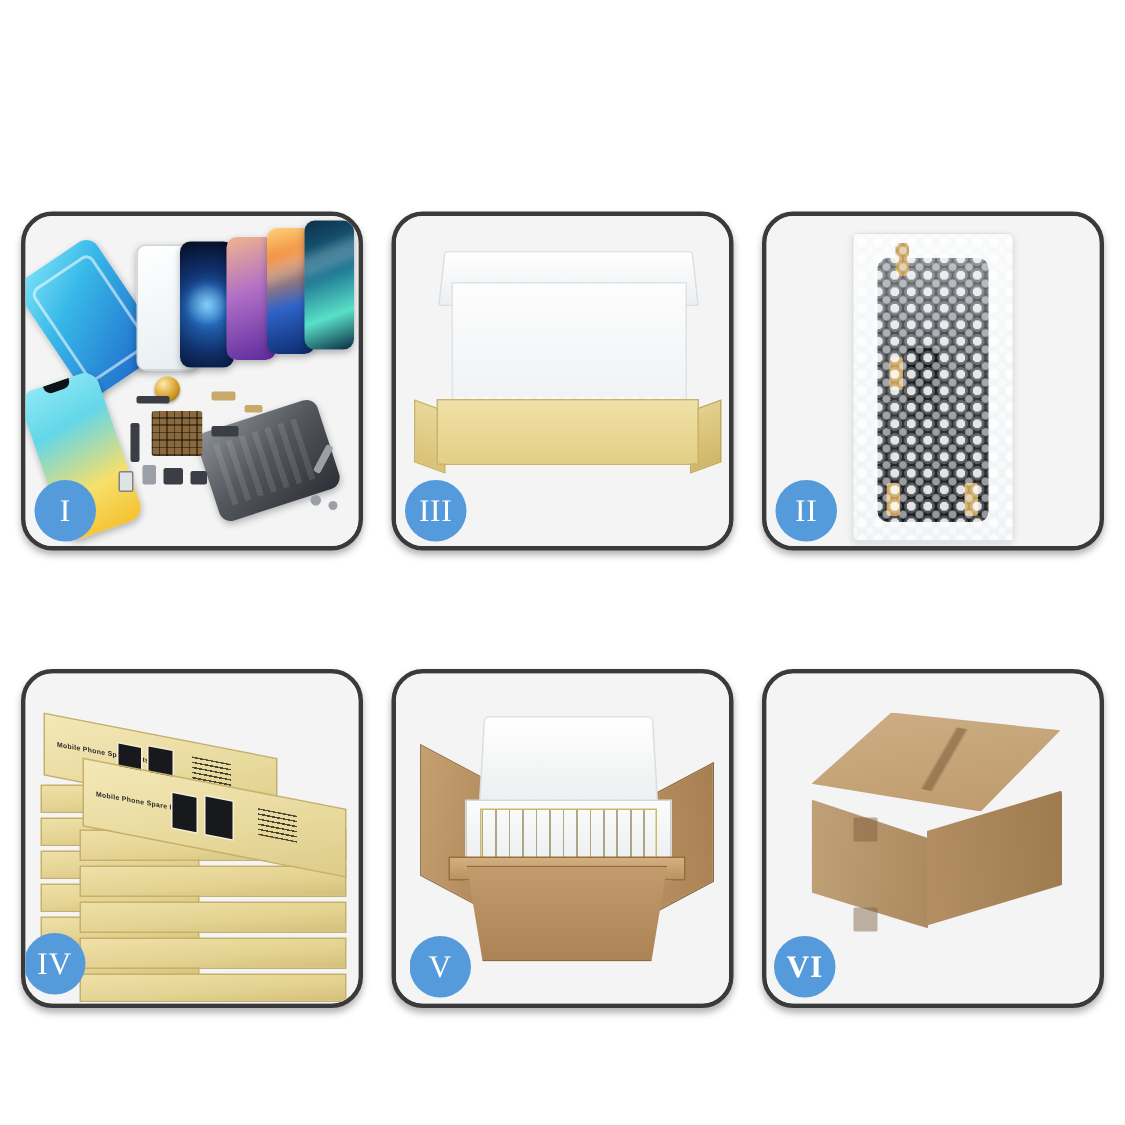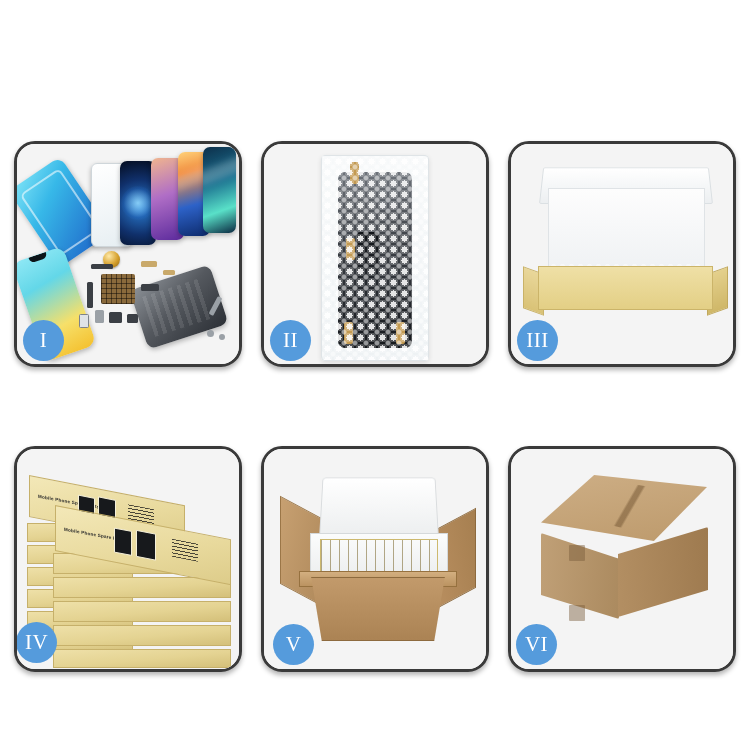--- a/index.html
+++ b/index.html
@@ -47,21 +47,21 @@
     position:absolute;left:6px;bottom:3px;
     width:41px;height:41px;border-radius:50%;
     background:#559BDC;
     display:flex;align-items:center;justify-content:center;
     color:#ffffff;font-family:"Liberation Serif","DejaVu Serif",serif;
     font-size:21px;line-height:1;letter-spacing:.5px;
     z-index:40;
   }
   .badge.b4{left:-1px;bottom:6px;}
   .badge.b5{left:9px;bottom:4px;}
-  .badge.b6{left:5px;bottom:4px;}
+  .badge.b6{left:5px;bottom:4px;font-weight:bold;}
 
   
   .ph{position:absolute;border-radius:7px;overflow:hidden;
       box-shadow:0 2px 5px rgba(0,0,0,.28);}
   .p1-adh{left:12px;top:22px;width:62px;height:92px;
       background:linear-gradient(150deg,#7fe4f7 0%,#37b8e8 35%,#1d63c8 100%);
       transform:rotate(-34deg);border-radius:9px;}
   .p1-adh:after{content:"";position:absolute;left:7px;top:9px;right:7px;bottom:9px;
       border:2px solid rgba(255,255,255,.55);border-radius:6px;}
   .p1-glass{left:74px;top:19px;width:39px;height:82px;
@@ -222,47 +222,47 @@
         <div class="pc sil" style="left:62px;top:170px;width:8px;height:12px;border:1px solid #7d838a;background:#dfe3e6"></div>
         <div class="pc sil" style="left:196px;top:152px;width:5px;height:20px;transform:rotate(28deg)"></div>
         <div class="pc sil" style="left:190px;top:186px;width:7px;height:7px;border-radius:50%"></div>
         <div class="pc sil" style="left:202px;top:190px;width:6px;height:6px;border-radius:50%"></div>
       </div>
       <div class="badge b1">I</div>
     </div>
 
     <div class="panel">
       <div class="stage">
+        <div class="p3-lidback"></div>
+        <div class="p3-lid"></div>
+        <div class="p3-left"></div>
+        <div class="p3-right"></div>
+        <div class="p3-inner"></div>
+        <div class="p3-tray"></div>
+      </div>
+      <div class="badge b3">III</div>
+    </div>
+
+    <div class="panel">
+      <div class="stage">
         <div class="p2-bag">
           <div class="p2-part"></div>
           <div class="p2-flex" style="left:28px;top:6px"></div>
           <div class="p2-flex" style="left:24px;top:82px"></div>
           <div class="p2-flex" style="left:22px;top:166px"></div>
           <div class="p2-flex" style="left:74px;top:166px"></div>
           <div class="p2-bub"></div>
           <div class="p2-bub2"></div>
         </div>
       </div>
       <div class="badge b2">II</div>
     </div>
 
     <div class="panel">
       <div class="stage">
-        <div class="p3-lidback"></div>
-        <div class="p3-lid"></div>
-        <div class="p3-left"></div>
-        <div class="p3-right"></div>
-        <div class="p3-inner"></div>
-        <div class="p3-tray"></div>
-      </div>
-      <div class="badge b3">III</div>
-    </div>
-
-    <div class="panel">
-      <div class="stage">
 
         <div class="bx" style="left:10px;top:74px;width:104px;height:17px"></div>
         <div class="bx" style="left:10px;top:96px;width:104px;height:17px"></div>
         <div class="bx" style="left:10px;top:118px;width:104px;height:17px"></div>
         <div class="bx" style="left:10px;top:140px;width:104px;height:17px"></div>
         <div class="bx" style="left:10px;top:162px;width:104px;height:17px"></div>
         <div class="bx" style="left:10px;top:184px;width:104px;height:17px"></div>
 
         <div class="bx" style="left:36px;top:104px;width:176px;height:19px"></div>
         <div class="bx" style="left:36px;top:128px;width:176px;height:19px"></div>

